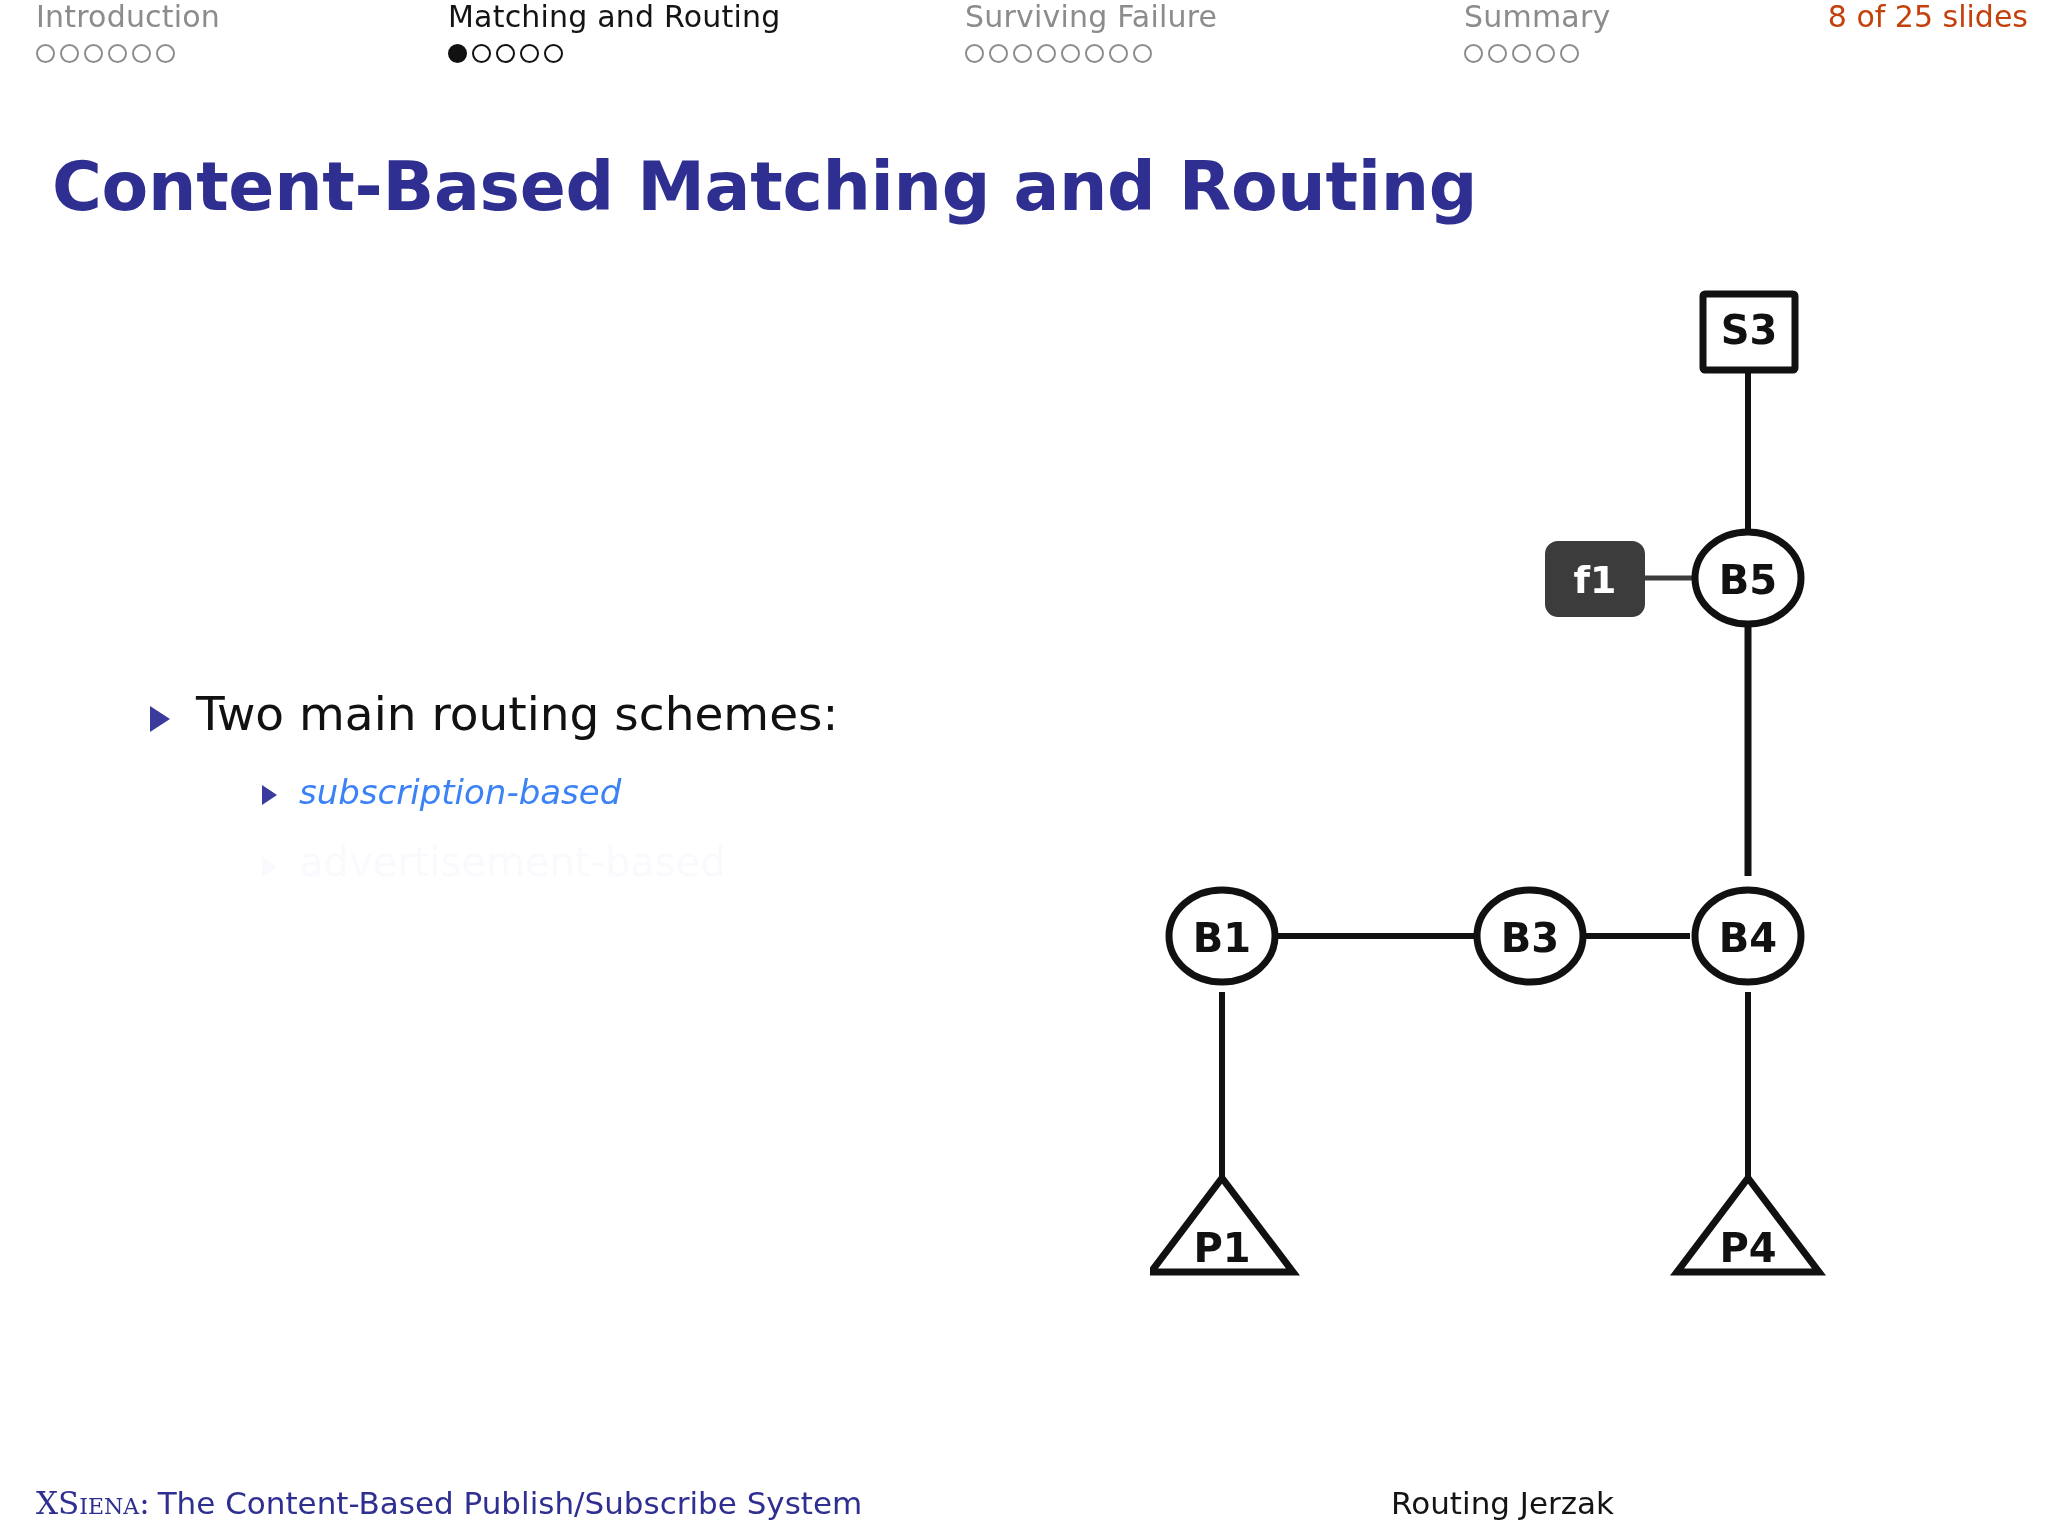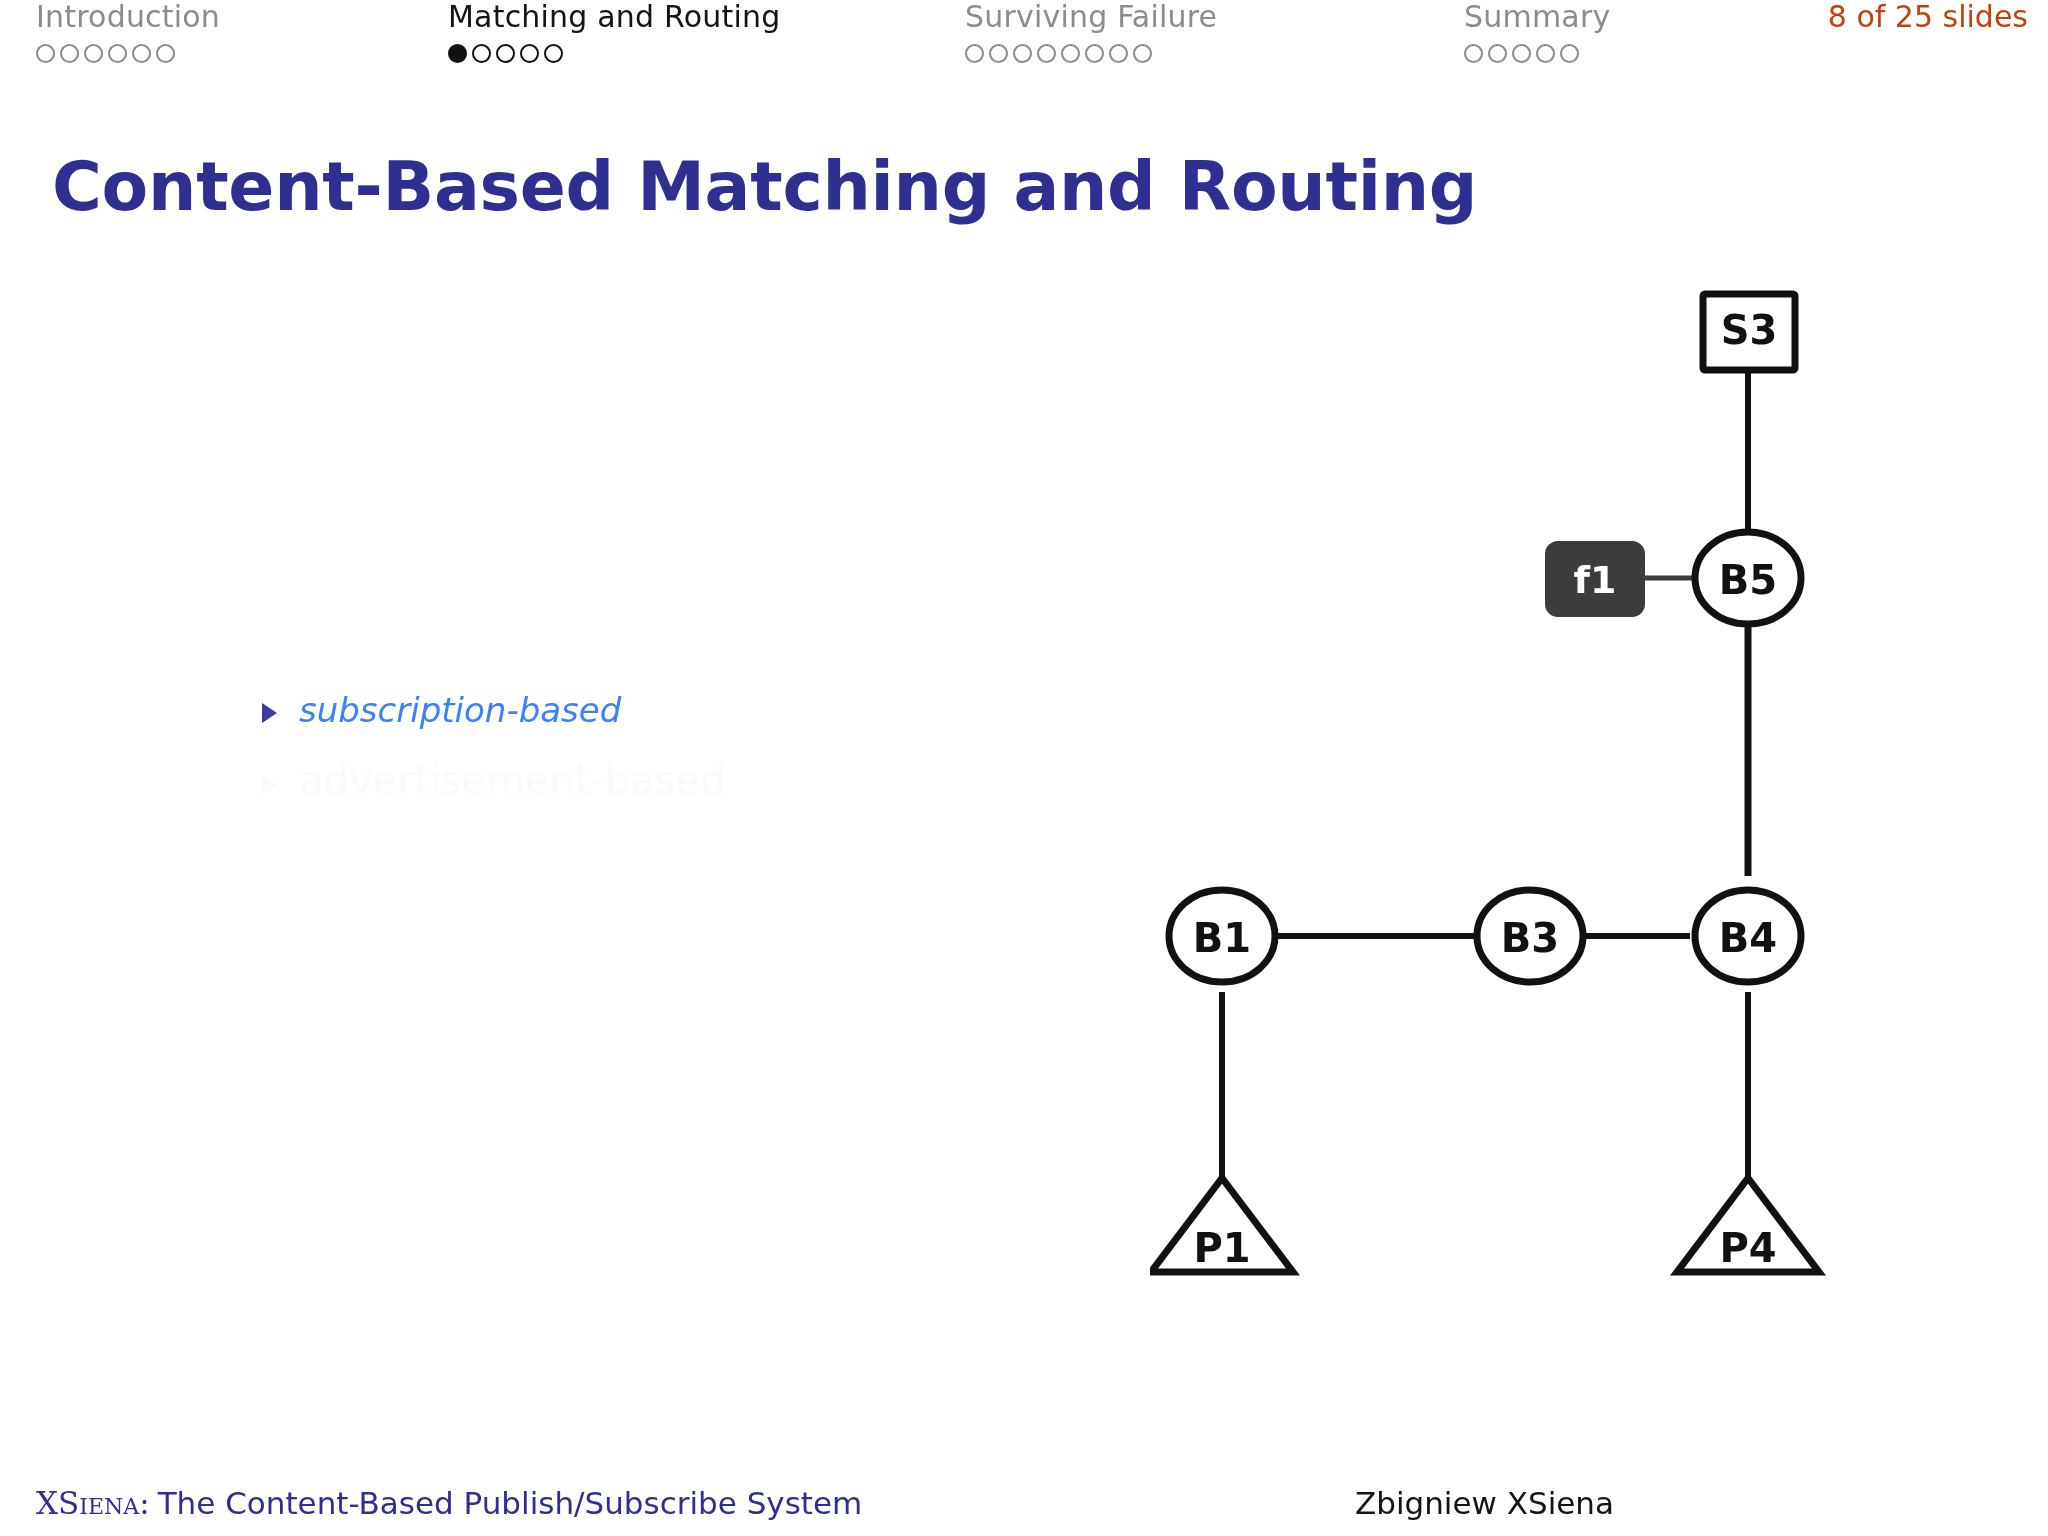--- a/index.html
+++ b/index.html
@@ -220,20 +220,24 @@
     </div>
   </div>
 
   <div id="slide-counter">8 of 25 slides</div>
 </div>
 
 <h1 id="slide-title">Content-Based Matching and Routing</h1>
 
 <div id="body-content">
 
+  <div class="bullet-row level-1">
+    <span class="tri-marker"></span>
+    <span class="bullet-text-1">Two main routing schemes:</span>
+  </div>
 
   <div class="bullet-row level-2">
     <span class="tri-marker"></span>
     <span class="bullet-text-2">subscription-based</span>
   </div>
 
   <div class="bullet-row level-3">
     <span class="tri-marker"></span>
     <span class="bullet-text-3">advertisement-based</span>
   </div>
@@ -293,14 +297,14 @@
       <text x="598" y="982" text-anchor="middle" font-family="'DejaVu Sans','Liberation Sans',sans-serif" font-size="40" font-weight="bold" fill="#111111">P4</text>
     </g>
 
   </svg>
 </div>
 
 <div id="footer">
   <div id="footer-left">
     <span id="footer-brand">XSiena:</span><span id="footer-subtitle">The Content-Based Publish/Subscribe System</span>
   </div>
-  <div id="footer-right">Zbigniew XSiena</div>
+  <div id="footer-right">Routing Jerzak</div>
 </div>
 
 </body></html>

